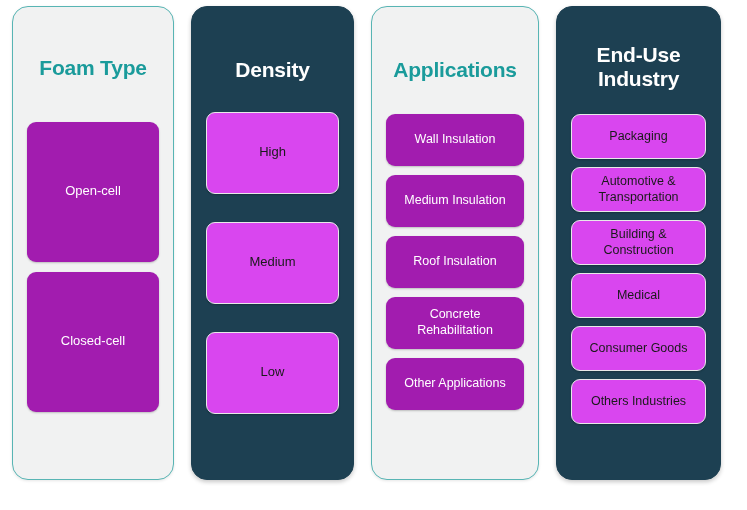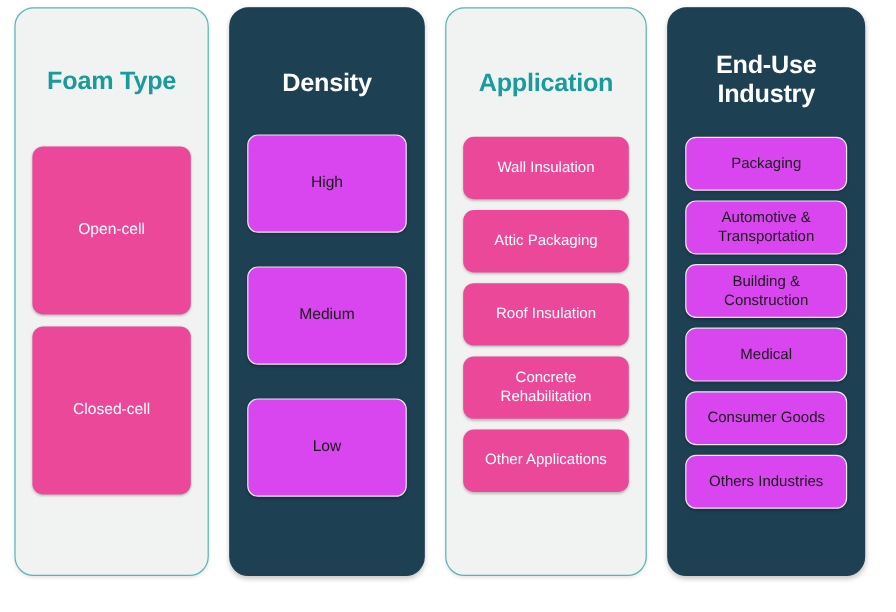--- a/index.html
+++ b/index.html
@@ -82,21 +82,21 @@
     align-items: center;
     justify-content: center;
     text-align: center;
     font-size: 12.5px;
     line-height: 1.25;
     padding: 4px 6px;
     box-shadow: 0 1px 2px rgba(0,0,0,0.22);
   }
 
   .card.teal {
-    background: #ec4899;
+    background: #a21caf;
     color: #ffffff;
   }
 
   .card.grey {
     background: #d946ef;
     color: #1a1a1a;
     border: 1px solid #e8e9e9;
   }
 
   
@@ -128,24 +128,24 @@
     </div>
     <div class="panel dark col-1">
       <div class="panel-title title-white">Density</div>
       <div class="cards">
         <div class="card grey">High</div>
         <div class="card grey">Medium</div>
         <div class="card grey">Low</div>
       </div>
     </div>
     <div class="panel light col-2">
-      <div class="panel-title title-teal">Application</div>
+      <div class="panel-title title-teal">Applications</div>
       <div class="cards">
         <div class="card teal">Wall Insulation</div>
-        <div class="card teal">Attic Packaging</div>
+        <div class="card teal">Medium Insulation</div>
         <div class="card teal">Roof Insulation</div>
         <div class="card teal">Concrete Rehabilitation</div>
         <div class="card teal">Other Applications</div>
       </div>
     </div>
     <div class="panel dark col-3">
       <div class="panel-title title-white">End-Use Industry</div>
       <div class="cards">
         <div class="card grey">Packaging</div>
         <div class="card grey">Automotive &amp; Transportation</div>

